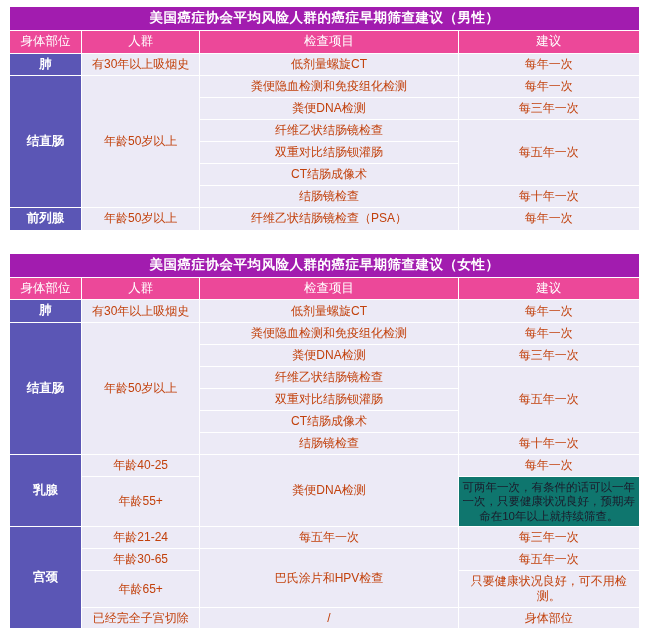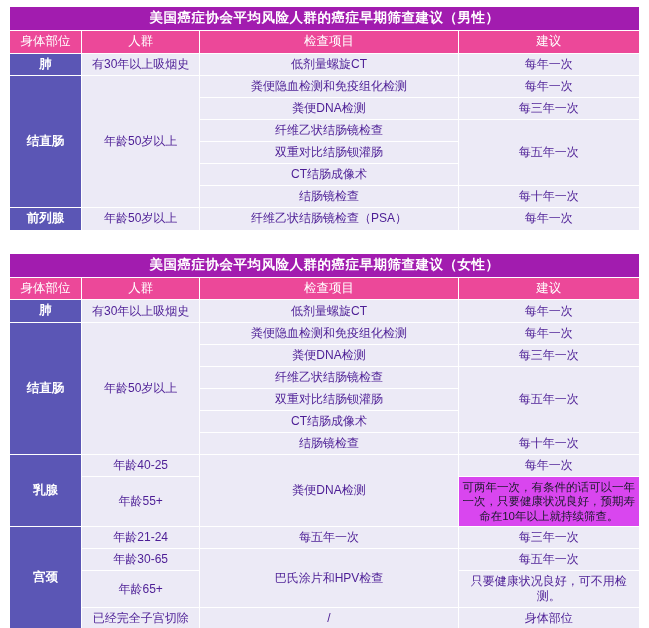--- a/index.html
+++ b/index.html
@@ -54,24 +54,24 @@
     padding: 5px 3px;
   }
   td.rowhead {
     background: #5b56b5;
     color: #ffffff;
     font-weight: bold;
     font-size: 12.5px;
   }
   td.cell {
     background: #eceaf6;
-    color: #4c1d95;
+    color: #c2410c;
   }
   td.cell-wide {
-    background: #d946ef;
+    background: #0f766e;
     color: #1b1b2b;
     font-size: 11.5px;
     line-height: 1.45;
     padding: 4px 6px;
     text-align: center;
   }
   .c-part { width: 72px; }
   .c-group { width: 118px; }
   .c-item { width: 258px; }
   .c-advice { width: 181px; }

